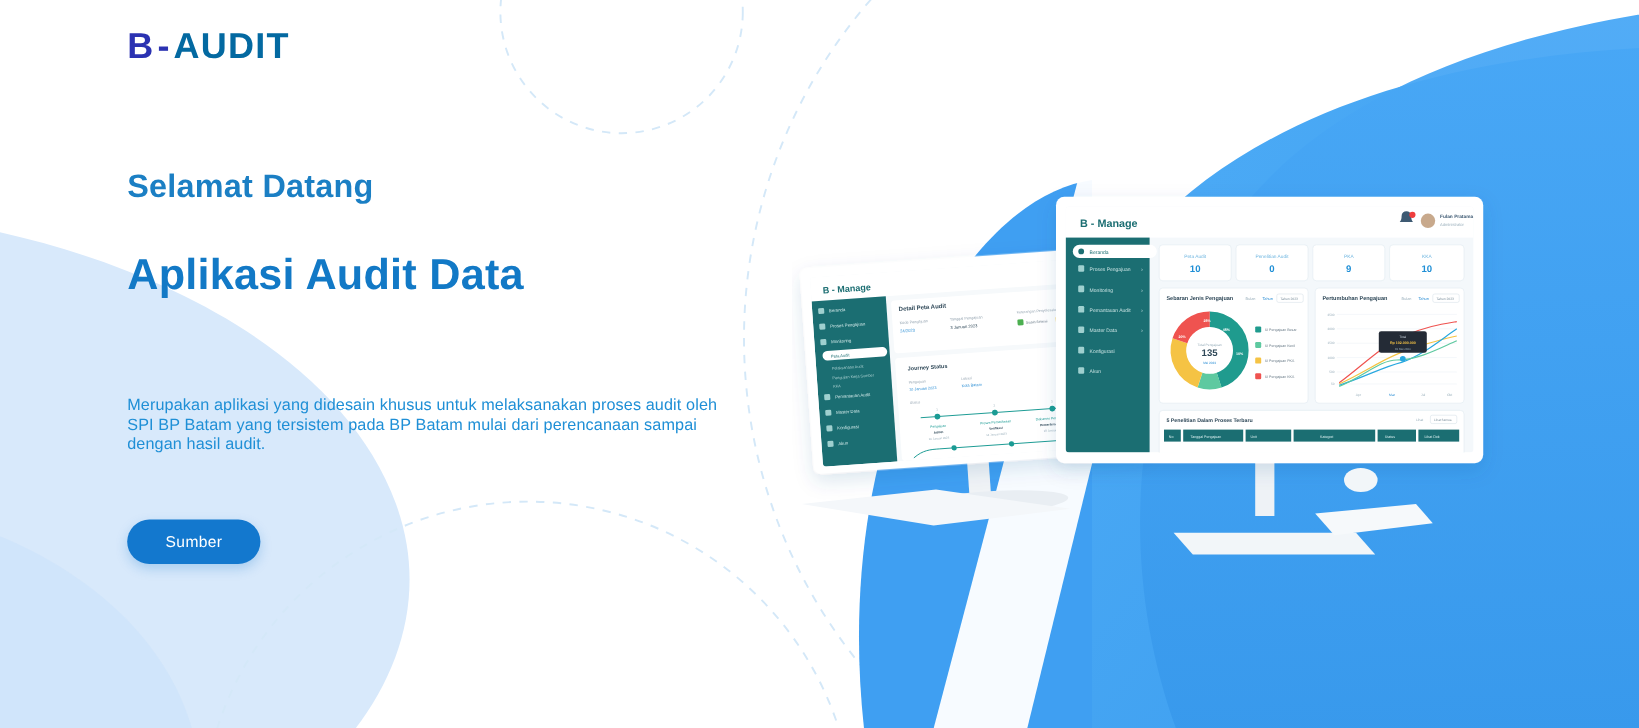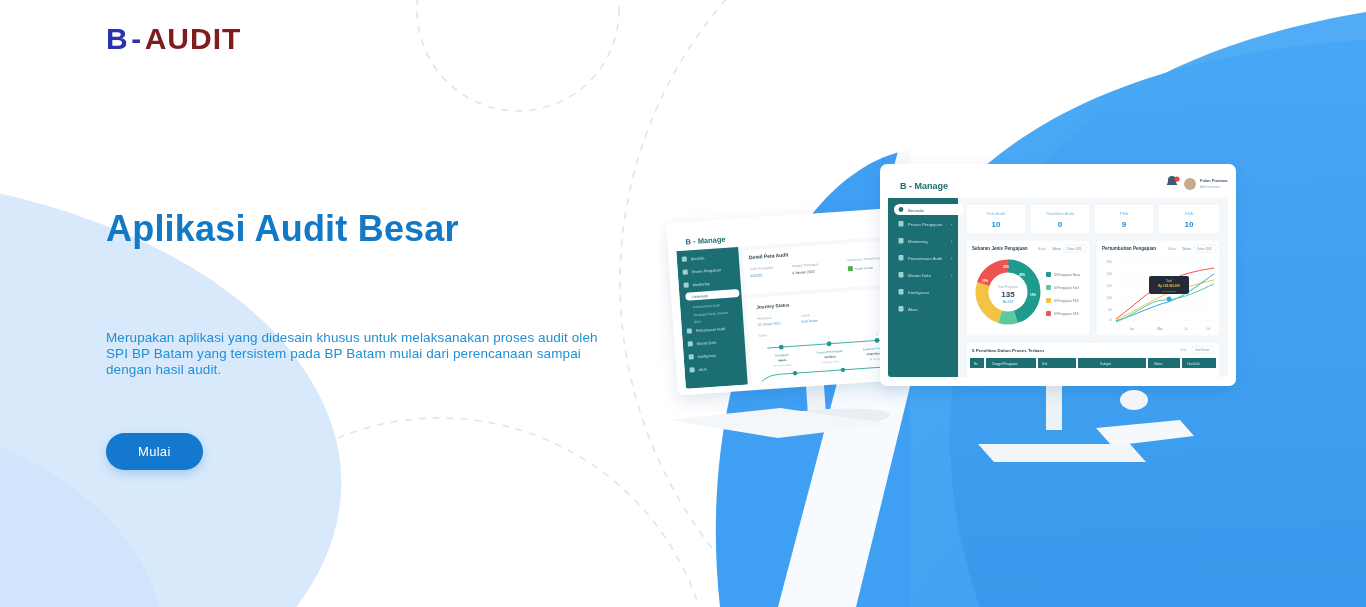--- a/index.html
+++ b/index.html
@@ -19,21 +19,21 @@
     position:absolute; left:0; top:0; width:680px; height:607px;
     z-index:3; padding-left:106px;
   }
   .logo {
     position:absolute; top:22px; left:106px;
     font-size:30px; font-weight:bold; letter-spacing:.5px;
     white-space:nowrap;
   }
   .logo .b { color:#2b32b2; }
   .logo .dash { color:#2b32b2; margin:0 3px; }
-  .logo .audit { color:#7f1d1d; letter-spacing:1px;text-align:center; }
+  .logo .audit { color:#0369a1; letter-spacing:1px;text-align:center; }
 
   .welcome {
     position:absolute; top:140px; left:106px;
     font-size:27px; font-weight:bold; color:#1b7fc4; letter-spacing:.2px;
   }
   .headline {
     position:absolute; top:203px; left:106px; width:470px;
     font-size:36px; line-height:52px; font-weight:bold;
     color:#1279c6; letter-spacing:.2px;
   }
@@ -370,21 +370,22 @@
     <path d="M 436 428 L 520 420 L 534 436 L 452 446 Z" fill="#f6f9fb"></path>
     <ellipse cx="474" cy="400" rx="14" ry="10" fill="#f2f6f9"></ellipse>
   </svg>
 </div>
 
 <div class="content">
   <div class="logo">
     <span class="b">B</span><span class="dash">-</span><span class="audit">AUDIT</span>
   </div>
 
+  <div class="welcome">Selamat Datang</div>
 
   <h1 class="headline">
-    <span>Aplikasi Audit Besar</span><br>
+    <span>Aplikasi Audit Data</span><br>
   </h1>
 
   <p class="desc">Merupakan aplikasi yang didesain khusus untuk melaksanakan proses audit oleh SPI BP Batam yang tersistem pada BP Batam mulai dari perencanaan sampai dengan hasil audit.</p>
 
-  <button class="cta">Mulai</button>
+  <button class="cta">Sumber</button>
 </div>
 
 </body></html>

